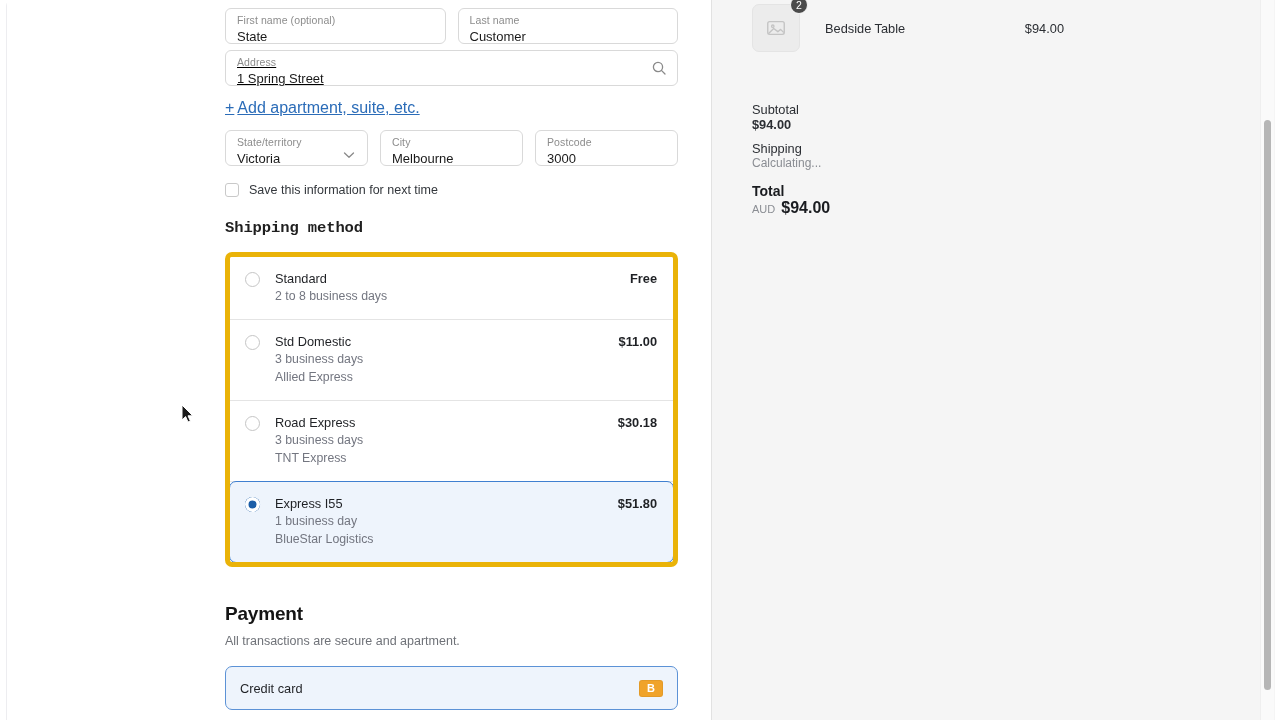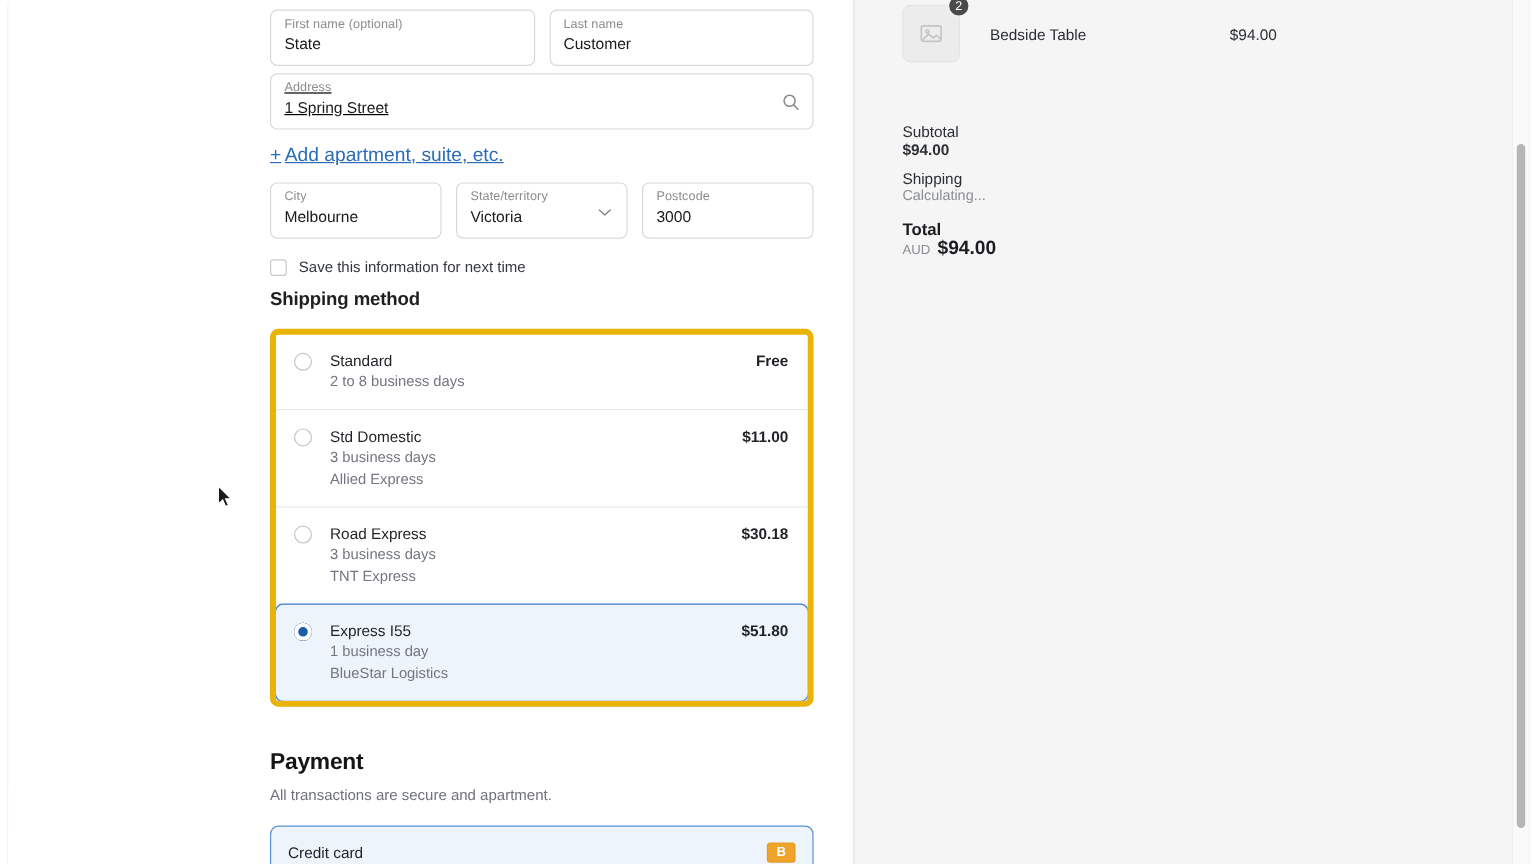--- a/index.html
+++ b/index.html
@@ -38,21 +38,21 @@
     left: 218px; top: 0; width: 453px;
   }
 
   
   .row { display: flex; gap: 12px; }
   .field {
     position: relative;
     border: 1px solid #d9d9d9;
     border-radius: 6px;
     background: #fff;
-    height: 47px;
+    height: 36px;
     padding: 5px 11px 0 11px;
     flex: 1;
   }
   .field .lbl {
     display: block;
     font-size: 10.5px;
     color: #8c8c8c;
     line-height: 13px;
     letter-spacing: .1px;
   }
@@ -273,44 +273,44 @@
             </svg>
           </span>
         </div>
 
         <div style="margin-top:13px;">
           <a class="addlink" href="#"><span class="plus">+</span><span>Add apartment, suite, etc.</span></a>
         </div>
 
         <div class="row" style="margin-top:13px;">
           <div class="field" style="flex:0 0 143px;">
-            <span class="lbl">City</span>
-            <span class="val">Melbourne</span>
-          </div>
-          <div class="field" style="flex:0 0 143px;">
             <span class="lbl">State/territory</span>
             <span class="val">Victoria</span>
             <span class="trail" style="top:24px;">
               <svg viewBox="0 0 16 16" fill="none" stroke="currentColor" stroke-width="1.3">
                 <polyline points="3.5,6 8,10.2 12.5,6" stroke-linecap="round" stroke-linejoin="round"></polyline>
               </svg>
             </span>
           </div>
           <div class="field" style="flex:0 0 143px;">
+            <span class="lbl">City</span>
+            <span class="val">Melbourne</span>
+          </div>
+          <div class="field" style="flex:0 0 143px;">
             <span class="lbl">Postcode</span>
             <span class="val">3000</span>
           </div>
         </div>
 
         <div class="checkrow" style="margin-top:17px;">
           <span class="cbox"></span>
           <span class="ctext">Save this information for next time</span>
         </div>
 
-        <h2 class="section-h" style="margin-top:11px;">Shipping method</h2>
+        <h2 class="section-h" style="margin-top:22px;font-family:Liberation Mono, monospace;">Shipping method</h2>
 
         <div class="ship-box" style="margin-top:15px;">
 
           <div class="ship-row">
             <span class="radio"></span>
             <div class="ship-main">
               <div class="ship-title">Standard</div>
               <div class="ship-meta">2 to 8 business days</div>
             </div>
             <div class="ship-price">Free</div>

